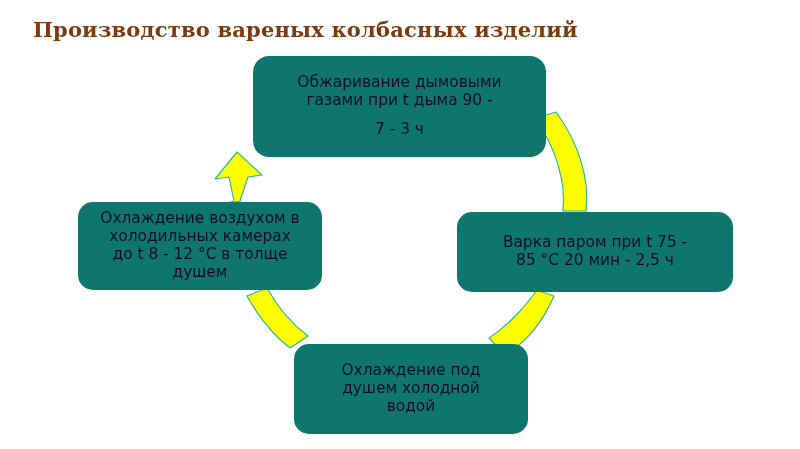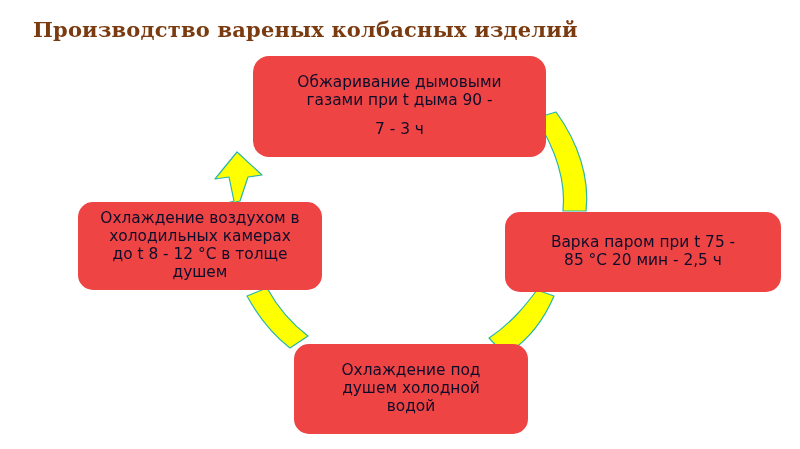--- a/index.html
+++ b/index.html
@@ -33,21 +33,21 @@
   .arrow-layer {
     position: absolute;
     left: 0;
     top: 0;
     width: 800px;
     height: 449px;
   }
   .node {
     position: absolute;
     box-sizing: border-box;
-    background: #ef4444;
+    background: #0f766e;
     border-radius: 14px;
     display: flex;
     align-items: center;
     justify-content: center;
     text-align: center;
     color: #0d0d2b;
     font-family: "DejaVu Sans", "Liberation Sans", sans-serif;
     font-size: 15.4px;
     line-height: 1.16;
     padding: 16px 10px;
@@ -65,21 +65,20 @@
     width: 293px;
     height: 101px;
     border-radius: 16px;
   }
   #node-boiling {
     left: 457px;
     top: 212px;
     width: 276px;
     height: 80px;
     border-radius: 15px;
-    margin-left: 48px;
   }
   #node-shower-cooling {
     left: 294px;
     top: 344px;
     width: 234px;
     height: 90px;
     border-radius: 15px;
   }
   #node-air-cooling {
     left: 78px;

